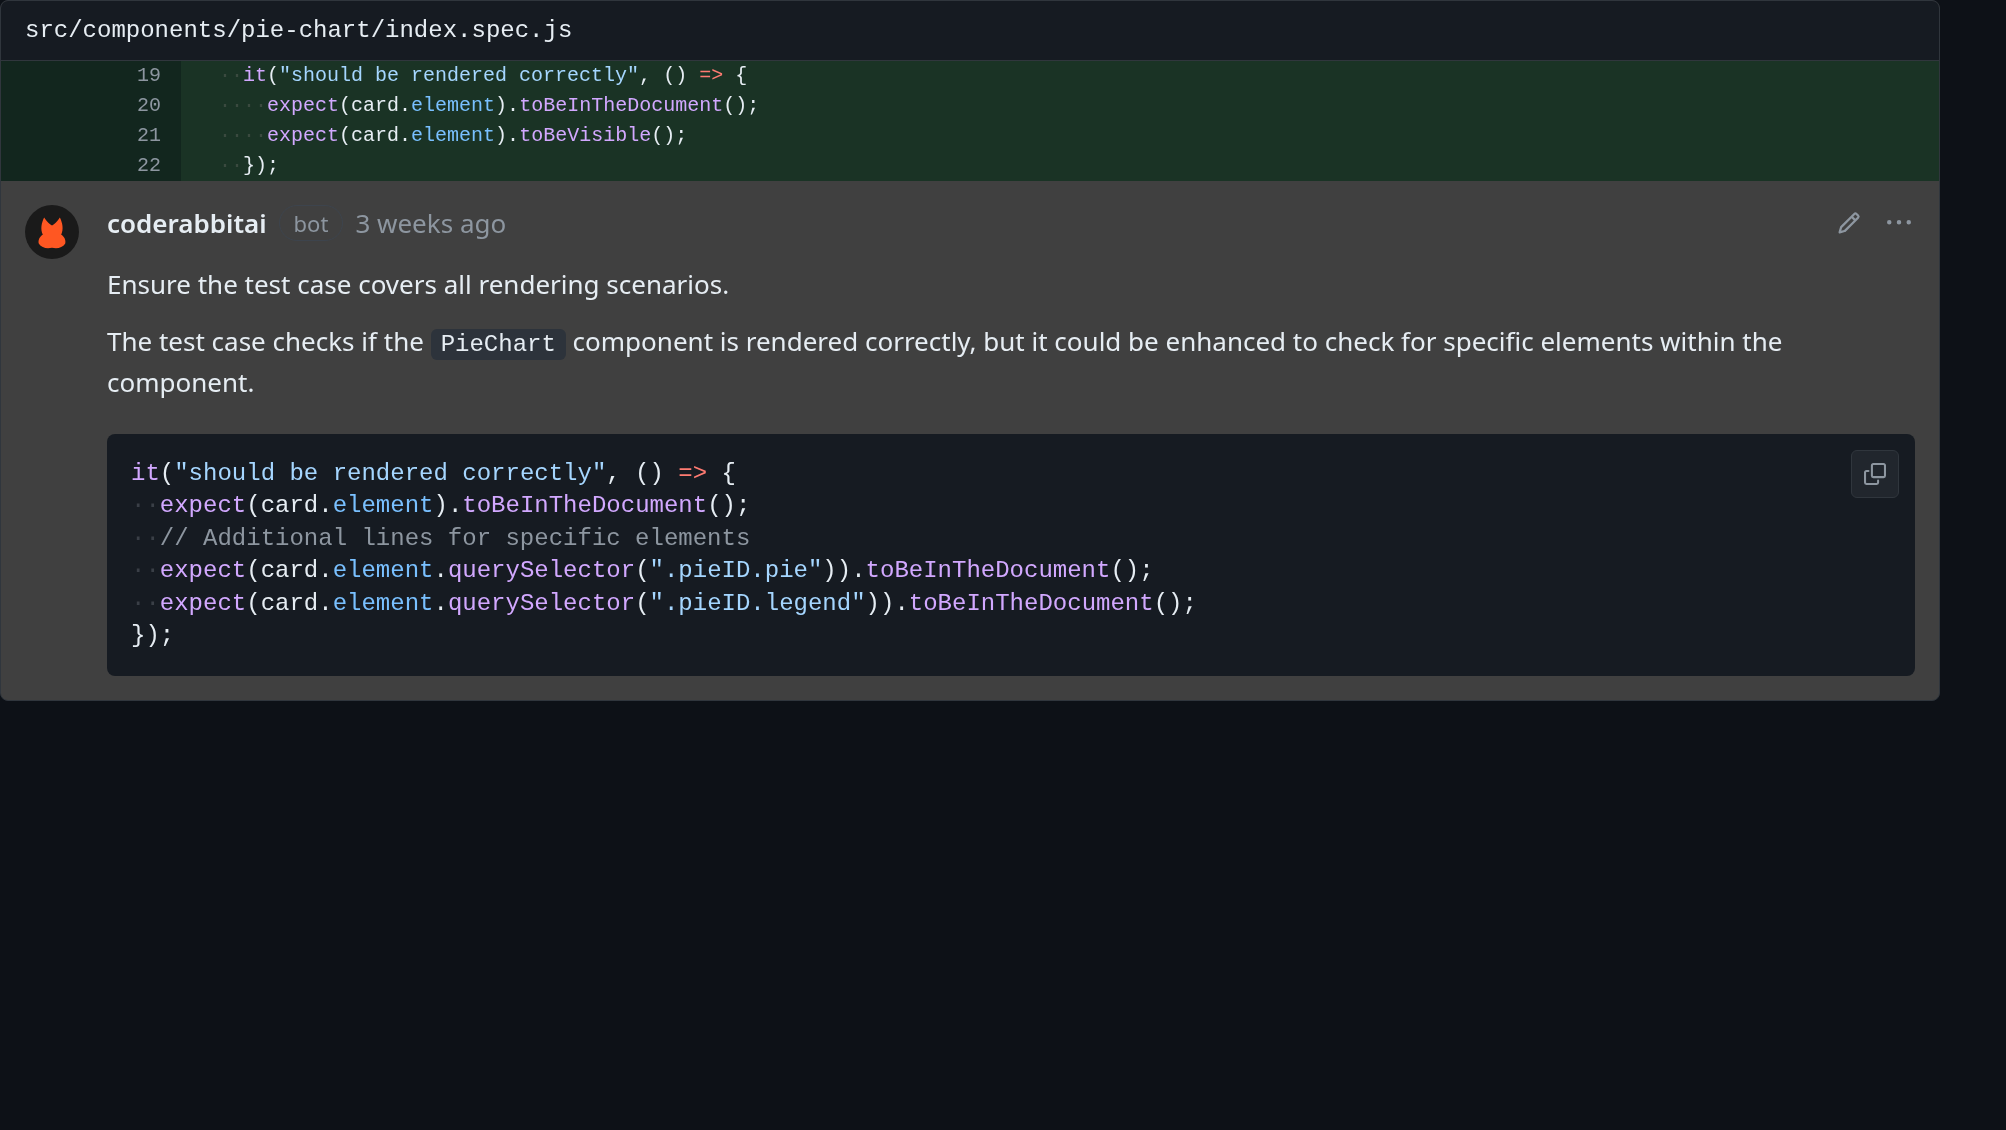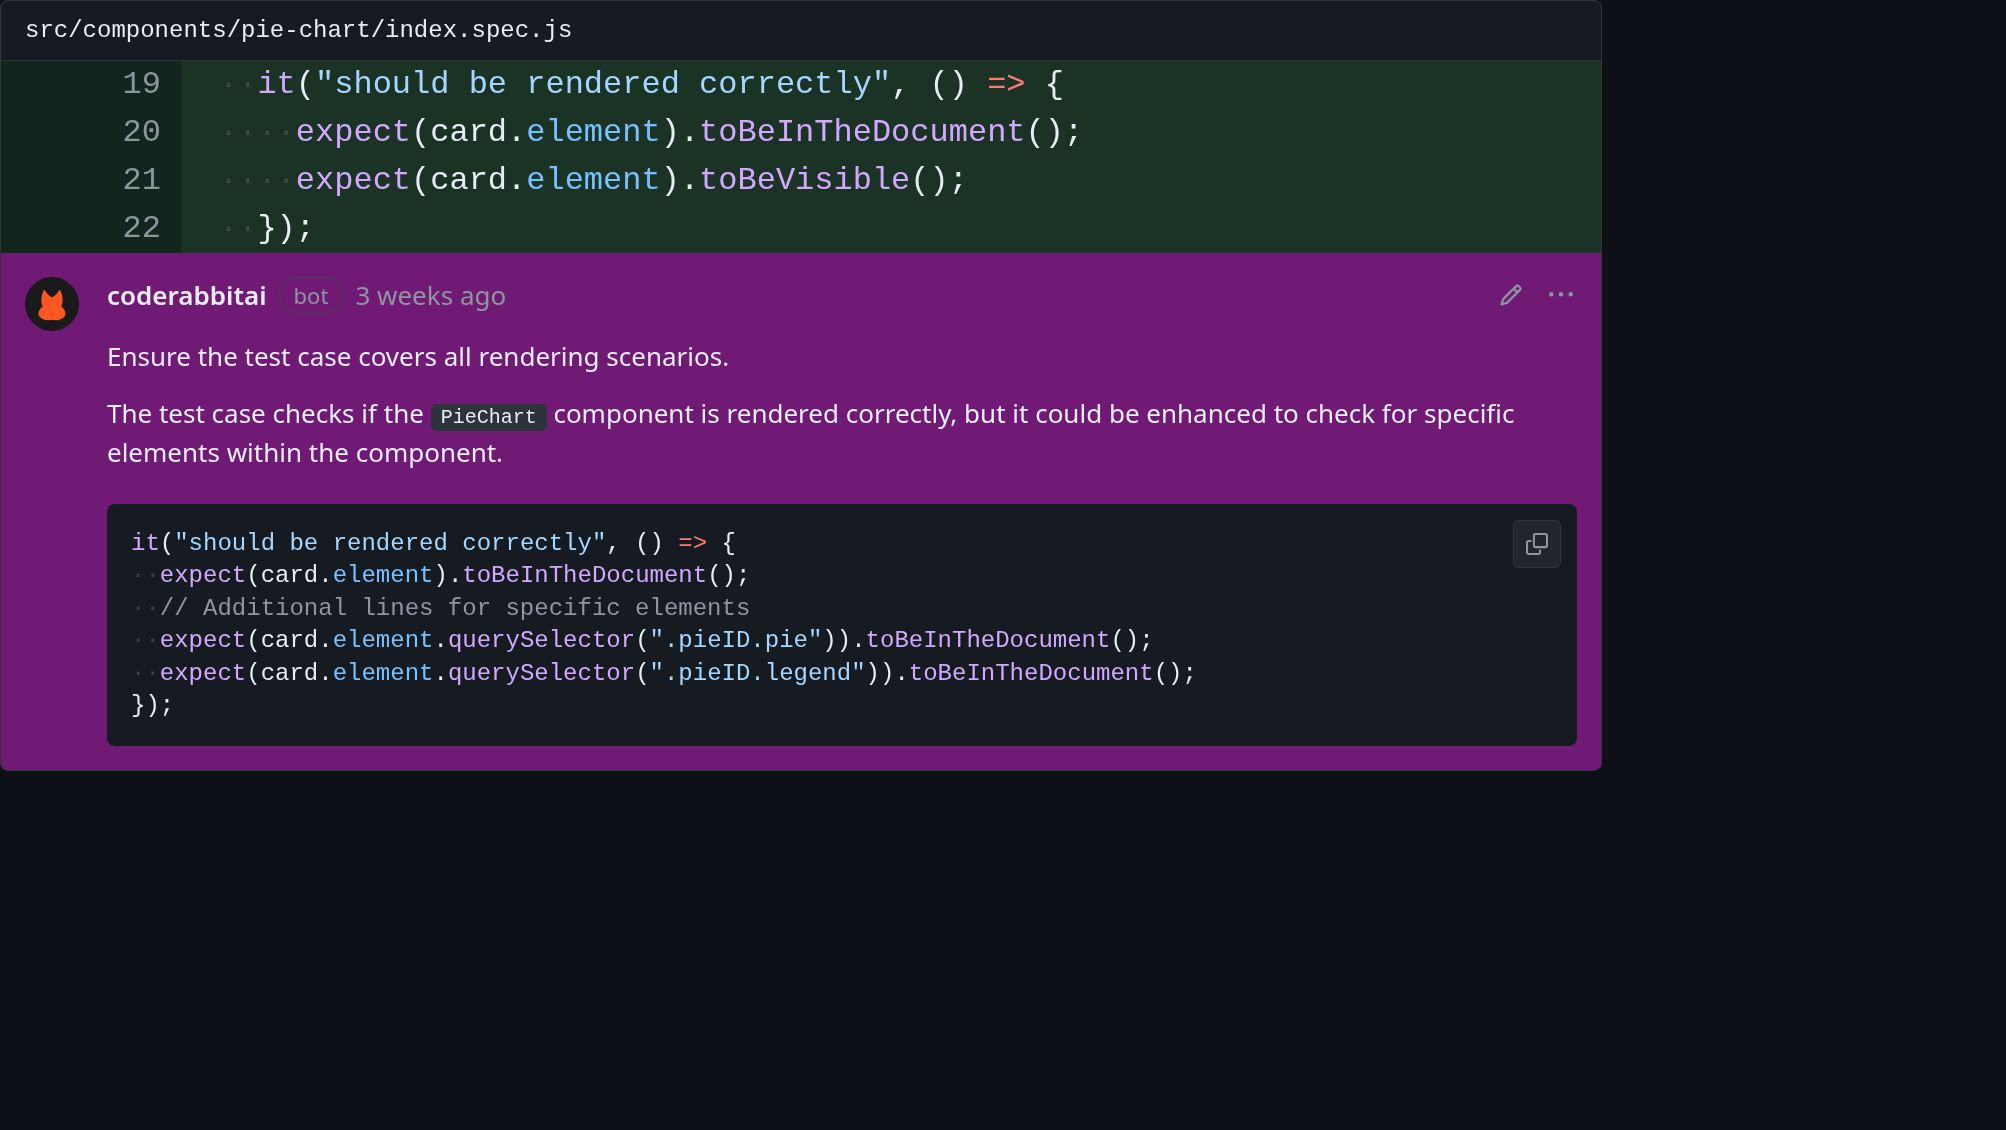--- a/index.html
+++ b/index.html
@@ -3,22 +3,22 @@
   <meta charset="utf-8">
   <style>
     * { margin: 0; padding: 0; box-sizing: border-box; }
     body {
       background: #0d1117;
       color: #e6edf3;
       font-family: -apple-system, BlinkMacSystemFont, "Segoe UI", "Noto Sans", Helvetica, Arial, sans-serif;
       font-size: 14px;
     }
     .container {
-      width: 1602px;
-      background: #701a75;
+      width: 1940px;
+      background: #404040;
       border: 1px solid #30363d;
       border-radius: 8px;
       overflow: hidden;
     }
     .file-header {
       background: #161b22;
       padding: 16px 24px;
       border-bottom: 1px solid #30363d;
     }
     .file-path {
@@ -28,21 +28,21 @@
     }
     .comment-range {
       padding: 16px 24px;
       font-size: 24px;
       color: #8d96a0;
       background: #0d1117;
     }
     .comment-range .green { color: #3fb950; }
     .code-block {
       font-family: ui-monospace, SFMono-Regular, "SF Mono", Menlo, Consolas, "Liberation Mono", monospace;
-      font-size: 32px;
+      font-size: 20px;
       line-height: 1.5;
     }
     .code-line {
       display: flex;
       position: relative;
     }
     .line-num-col-empty {
       width: 90px;
       flex-shrink: 0;
       background: #12261e;
@@ -138,21 +138,21 @@
       font-size: 26px;
       line-height: 1.5;
       color: #e6edf3;
       margin-bottom: 18px;
     }
     .inline-code {
       font-family: ui-monospace, SFMono-Regular, "SF Mono", Menlo, Consolas, "Liberation Mono", monospace;
       background: #2d333b;
       padding: 2px 10px;
       border-radius: 6px;
-      font-size: 20px;
+      font-size: 24px;
     }
     .suggestion {
       background: #161b22;
       border-radius: 8px;
       padding: 24px;
       margin-top: 32px;
       position: relative;
       font-family: ui-monospace, SFMono-Regular, "SF Mono", Menlo, Consolas, "Liberation Mono", monospace;
       font-size: 24px;
       line-height: 1.35;

